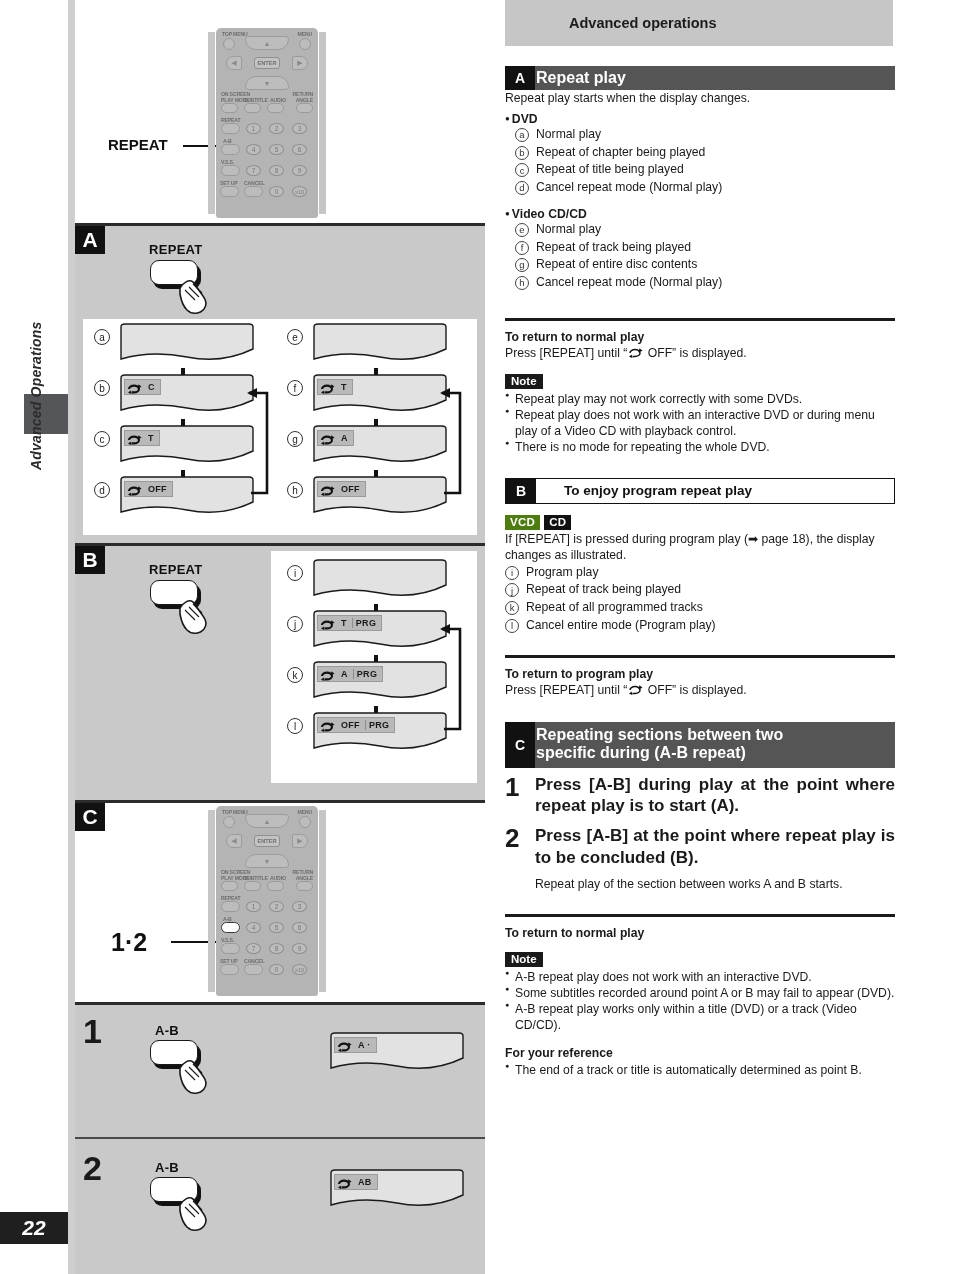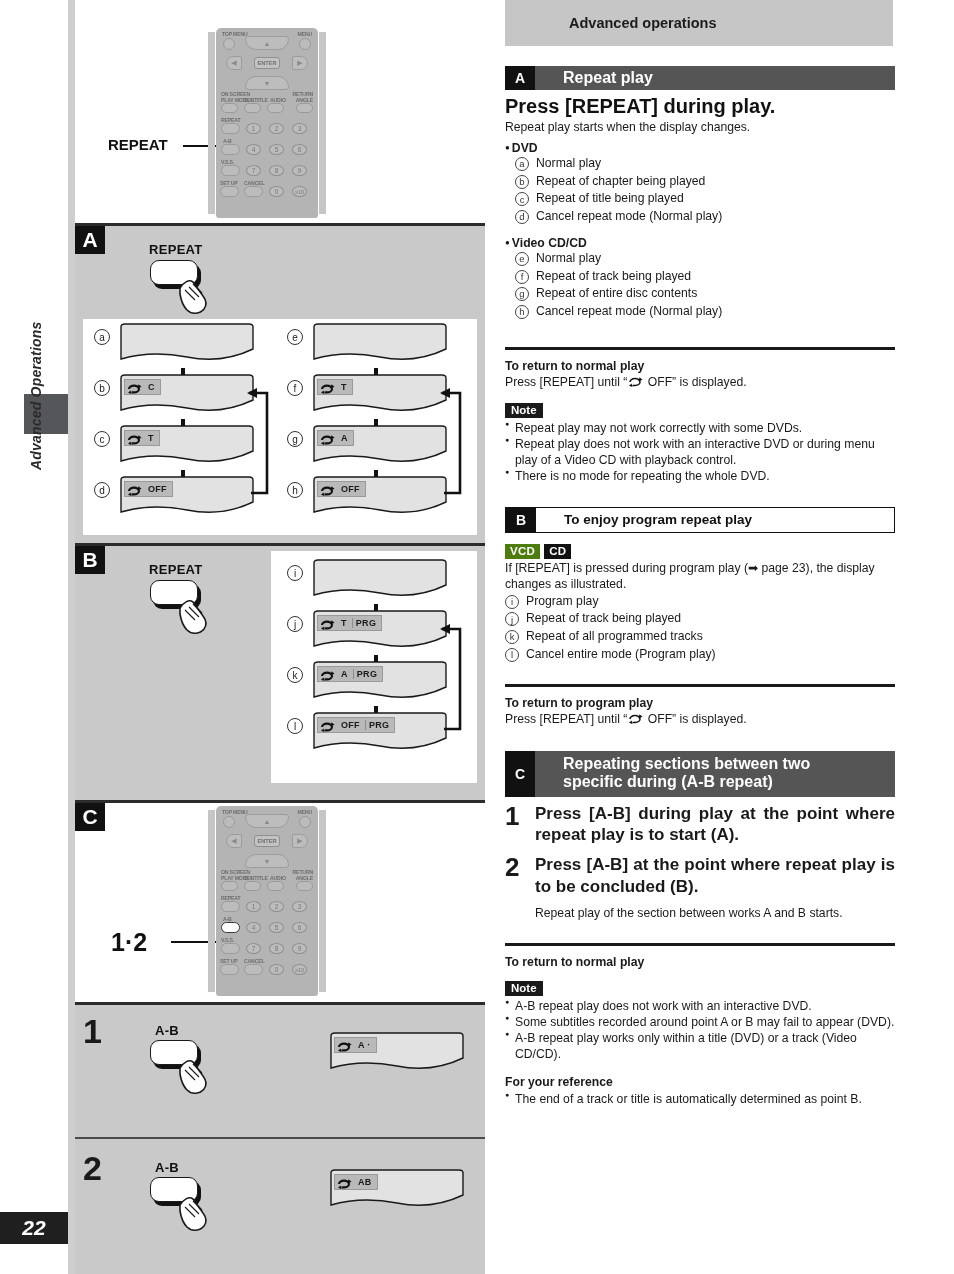--- a/index.html
+++ b/index.html
@@ -155,21 +155,21 @@
   .sec-head {
     position:relative; background:#555555; color:#ffffff;
     height:24px; display:flex; align-items:center;
   }
   .sec-head.two-line { height:46px; align-items:flex-start; }
   .sec-head .sq {
     width:30px; height:24px; background:#111111; color:#fff;
     font-weight:bold; font-size:14px;
     display:flex; align-items:center; justify-content:center; flex:0 0 auto;
   }
-  .sec-head .ttl { margin-left:28px; font-weight:bold; font-size:16px; line-height:1.15; }
+  .sec-head .ttl { margin-left:1px; font-weight:bold; font-size:16px; line-height:1.15; }
   .sec-head.outlined { background:#ffffff; color:#111; border:1.6px solid #111; height:26px; }
   .sec-head.outlined .sq { width:30px; height:100%; }
   .sec-head.outlined .ttl { font-size:13.5px; margin-left:28px; }
 
   h2.bigstep {
     margin:4px 0 1px 0; font-size:20px; font-weight:bold; color:#111; line-height:1.2;
   }
   p.body { margin:0; font-size:12.2px; line-height:1.32; color:#1a1a1a; }
   p.body.just { text-align:justify; }
   .lettered { margin:0; padding:0; list-style:none; }
@@ -671,21 +671,20 @@
 <div class="topbanner">
   <span>Advanced operations</span>
 </div>
 
 <div class="rightcol" style="top:66px;">
 
   <div class="sec-head">
     <div class="sq">A</div>
     <div class="ttl">Repeat play</div>
   </div>
-  <h2 class="bigstep">Press [REPEAT] during play.</h2>
   <p class="body">Repeat play starts when the display changes.</p>
   <p class="bullet-hd">DVD</p>
   <ul class="lettered">
     <li>
         <span class="mk">a</span>
         <span>Normal play</span>
       </li>
     <li>
         <span class="mk">b</span>
         <span>Repeat of chapter being played</span>
@@ -734,21 +733,21 @@
     <li>There is no mode for repeating the whole DVD.</li>
   </ul>
 
   <div class="sec-head outlined" style="margin-top:22px;">
     <div class="sq">B</div>
     <div class="ttl">To enjoy program repeat play</div>
   </div>
   <p style="margin:8px 0 1px 0;">
     <span class="tag-vcd">VCD</span><span class="tag-cd">CD</span>
   </p>
-  <p class="body">If [REPEAT] is pressed during program play (➡ page 23), the display changes as illustrated.</p>
+  <p class="body">If [REPEAT] is pressed during program play (➡ page 18), the display changes as illustrated.</p>
   <ul class="lettered" style="margin-top:1px;">
     <li style="margin-left:0;">
         <span class="mk">i</span>
         <span>Program play</span>
       </li>
     <li style="margin-left:0;">
         <span class="mk">j</span>
         <span>Repeat of track being played</span>
       </li>
     <li style="margin-left:0;">

